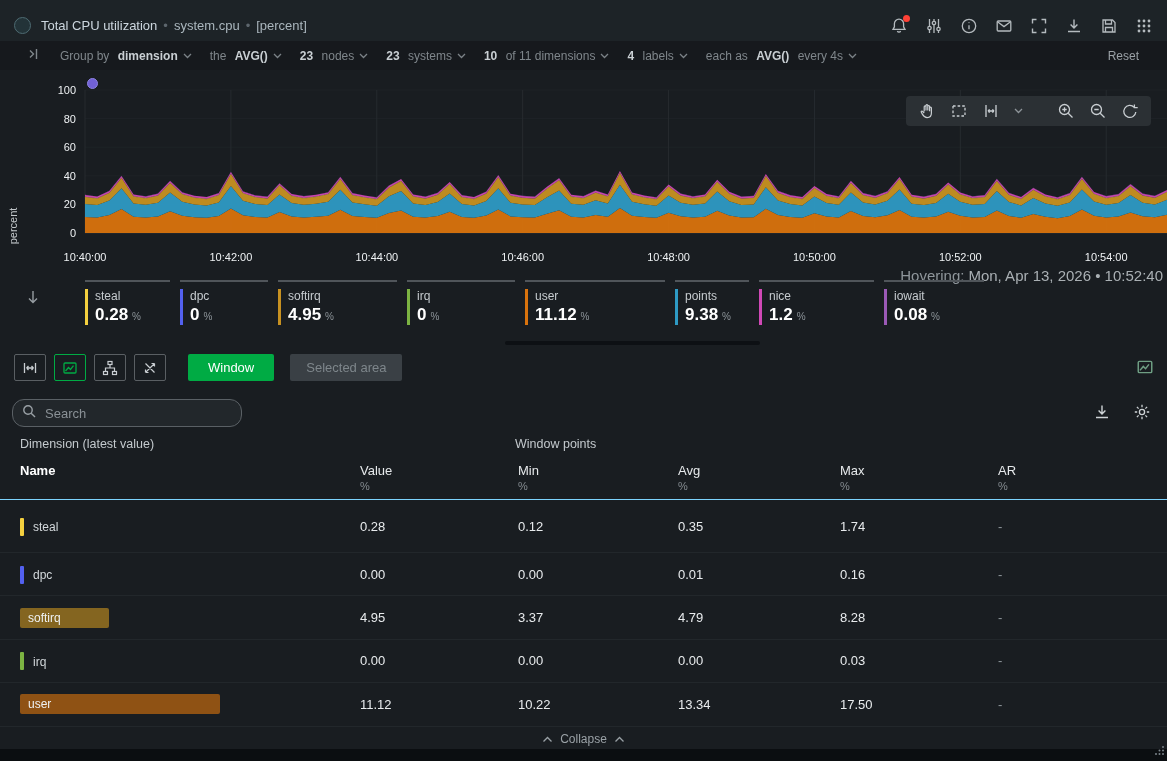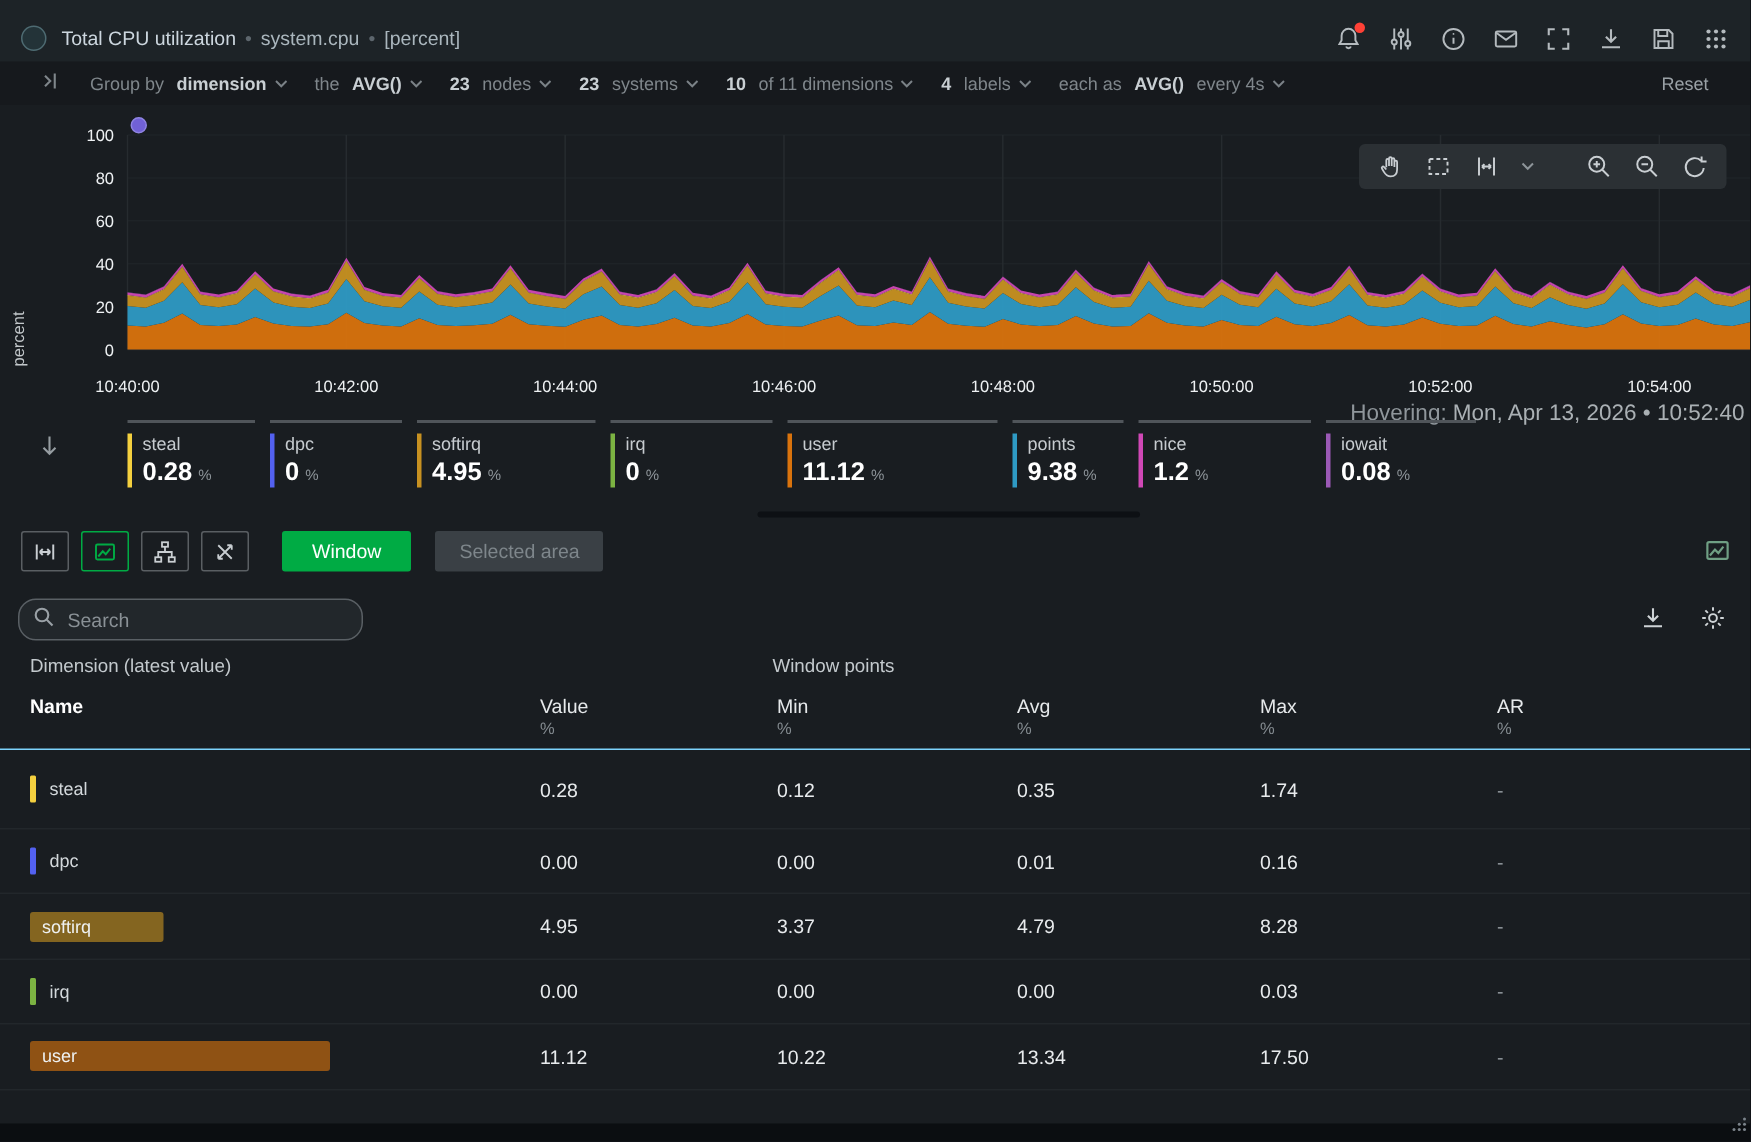--- a/index.html
+++ b/index.html
@@ -489,20 +489,27 @@
       <div class="trow tgrid" style="height: 43.4px;">
         <div><span class="pill" style="width:200px;background:rgba(217,115,13,0.62)">user</span></div>
         <div class="num">11.12</div>
         <div class="num">10.22</div>
         <div class="num">13.34</div>
         <div class="num">17.50</div>
         <div class="num ar">-</div>
       </div>
     </div>
 
+  <div class="collapse-bar">
+    <svg width="11" height="7" viewBox="0 0 11 7">
+        <path d="M1.5 5.5 5.5 1.5l4 4" fill="none" stroke="#9aa1a6" stroke-width="1.3"></path>
+      </svg><span>Collapse</span><svg width="11" height="7" viewBox="0 0 11 7">
+        <path d="M1.5 5.5 5.5 1.5l4 4" fill="none" stroke="#9aa1a6" stroke-width="1.3"></path>
+      </svg>
+  </div>
   <div class="bottom-strip"></div>
   <span class="resize-grip">
     <svg width="11" height="11" viewBox="0 0 11 11" fill="#7b838a">
         <circle cx="9" cy="2" r="1"></circle>
         <circle cx="5.5" cy="5.5" r="1"></circle>
         <circle cx="9" cy="5.5" r="1"></circle>
         <circle cx="2" cy="9" r="1"></circle>
         <circle cx="5.5" cy="9" r="1"></circle>
         <circle cx="9" cy="9" r="1"></circle>
       </svg>

